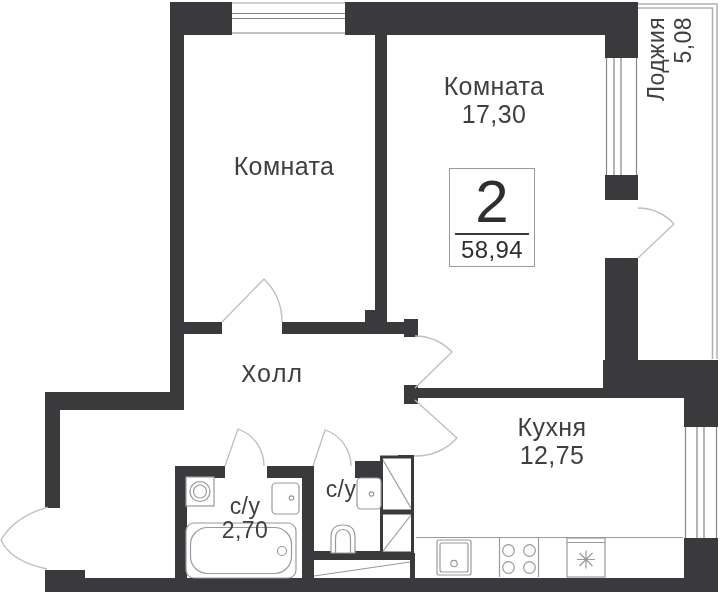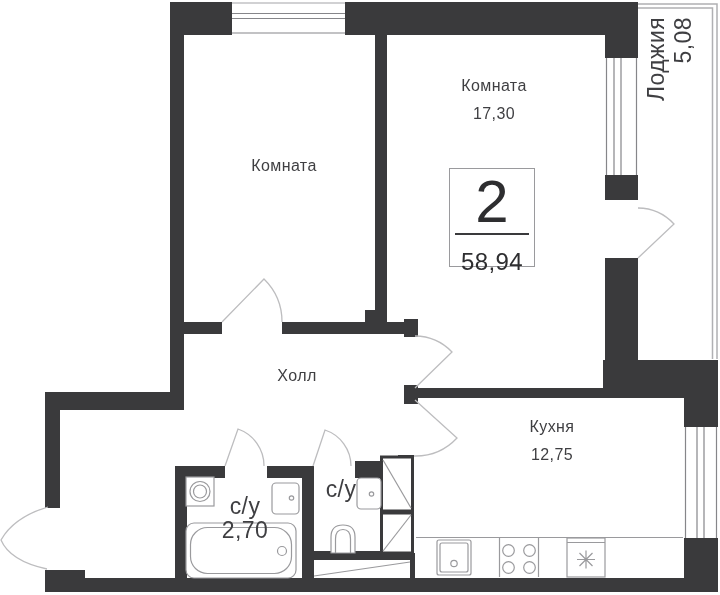--- a/index.html
+++ b/index.html
@@ -1,29 +1,29 @@
 <!DOCTYPE html>
 <html><head>
 <meta charset="utf-8">
 <style>
   html,body{margin:0;padding:0;background:#ffffff;}
   #stage{position:relative;width:720px;height:595px;background:#ffffff;overflow:hidden;
          font-family:"Liberation Sans", sans-serif;}
   #plan-svg{position:absolute;left:0;top:0;}
-  .label{position:absolute;text-align:center;color:#3f3f42;font-size:16px;line-height:28px;
+  .label{position:absolute;text-align:center;color:#3f3f42;font-size:25px;line-height:28px;
          letter-spacing:.4px;white-space:nowrap;}
   .label.small{font-size:23px;line-height:24px;}
   .label.loggia{width:110px;height:56px;transform:rotate(-90deg);text-align:right;
                 font-size:23px;line-height:27px;padding-right:2px;}
   .badge{position:absolute;left:449px;top:168px;width:86px;height:99px;background:#ffffff;
          border:1px solid #9a9a9d;box-sizing:border-box;display:flex;flex-direction:column;
          align-items:center;color:#2e2e30;}
   .badge .num{font-size:60px;line-height:60px;margin-top:3px;}
   .badge .divider{width:74px;border-top:2px solid #3a3a3c;margin:1px 0 1px 0;}
-  .badge .area{font-size:24px;line-height:28px;letter-spacing:.4px;margin-top:12px;}
+  .badge .area{font-size:24px;line-height:28px;letter-spacing:.4px;}
 </style>
 </head>
 <body>
 
 <div id="stage">
 
 <svg id="plan-svg" width="720" height="595" viewBox="0 0 720 595">
 
   <g fill="#3a3a3c" stroke="none">
     <rect x="170" y="2" width="63" height="33"></rect>
@@ -149,21 +149,21 @@
   <div class="label" style="left:414px;top:72px;width:160px;">
     <div>Комната</div>
     <div>17,30</div>
   </div>
 
   <div class="label loggia" style="left:615px;top:43px;">
     <div>Лоджия</div>
     <div>5,08</div>
   </div>
 
-  <div class="label" style="left:217px;top:362px;width:160px;">
+  <div class="label" style="left:192px;top:362px;width:160px;font-family:Liberation Mono, monospace;">
     <div>Холл</div>
   </div>
 
   <div class="label" style="left:472px;top:413px;width:160px;">
     <div>Кухня</div>
     <div>12,75</div>
   </div>
 
   <div class="label small" style="left:185px;top:494px;width:120px;">
     <div>с/у</div>

